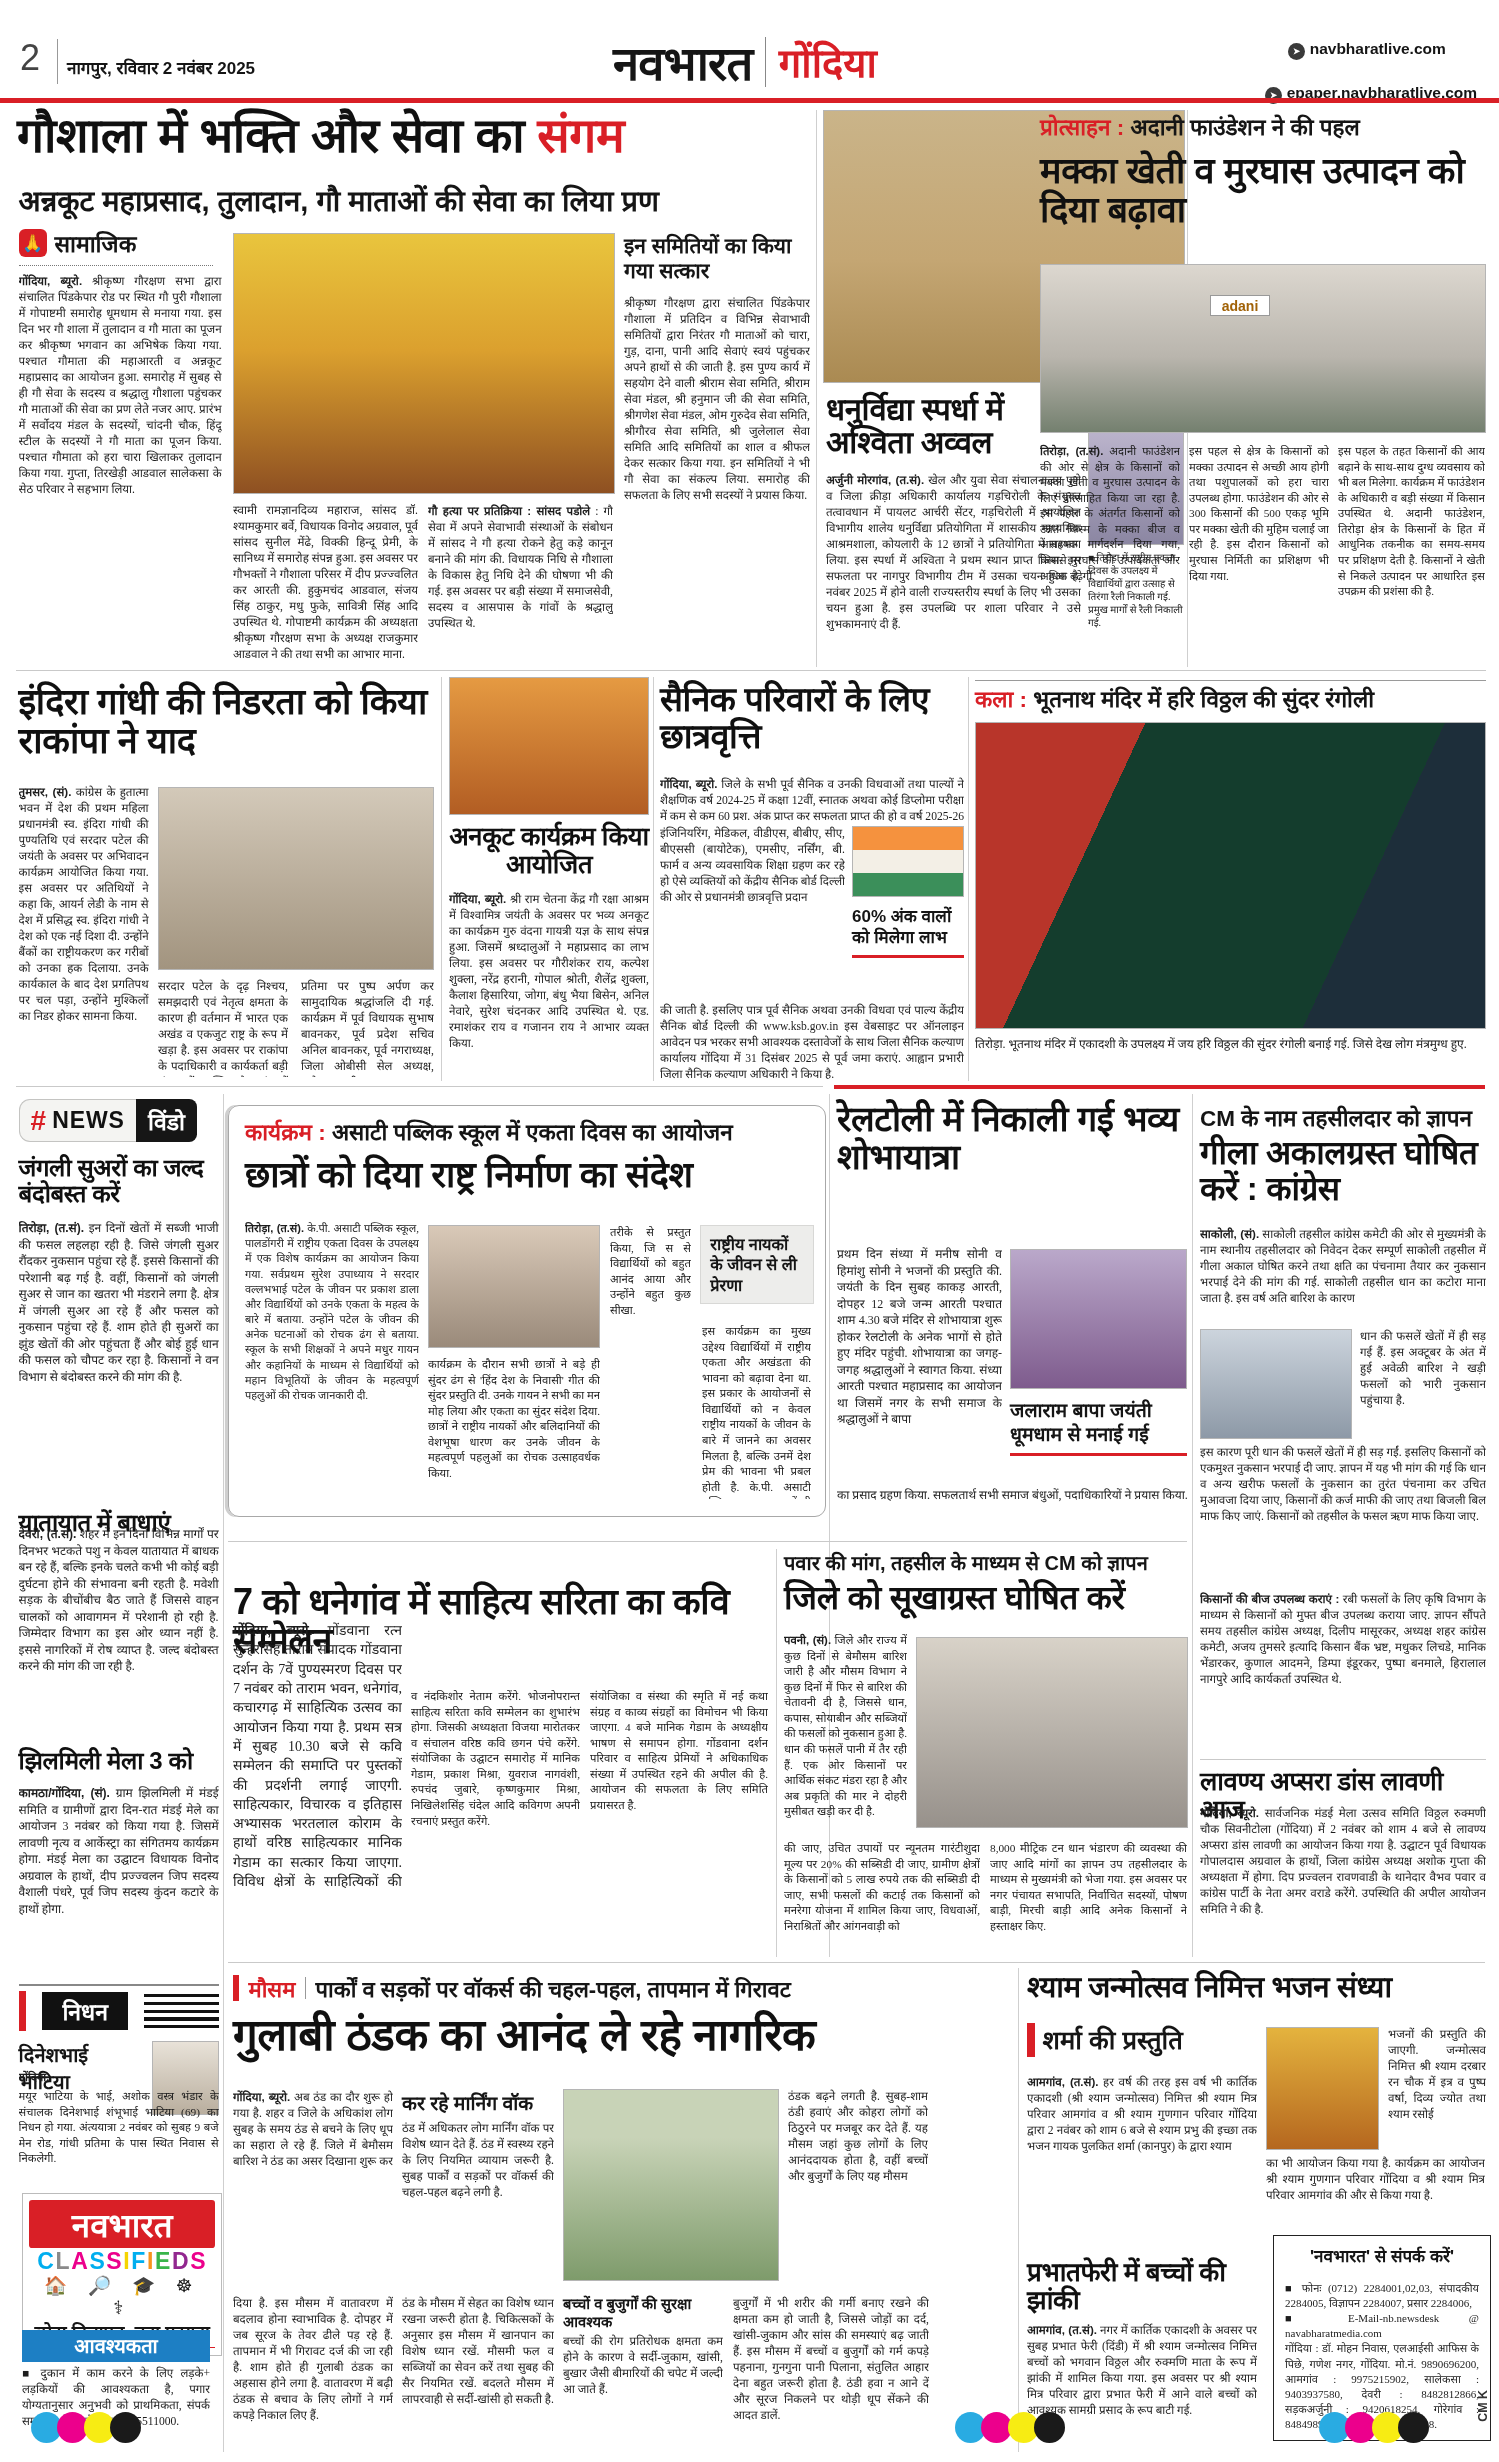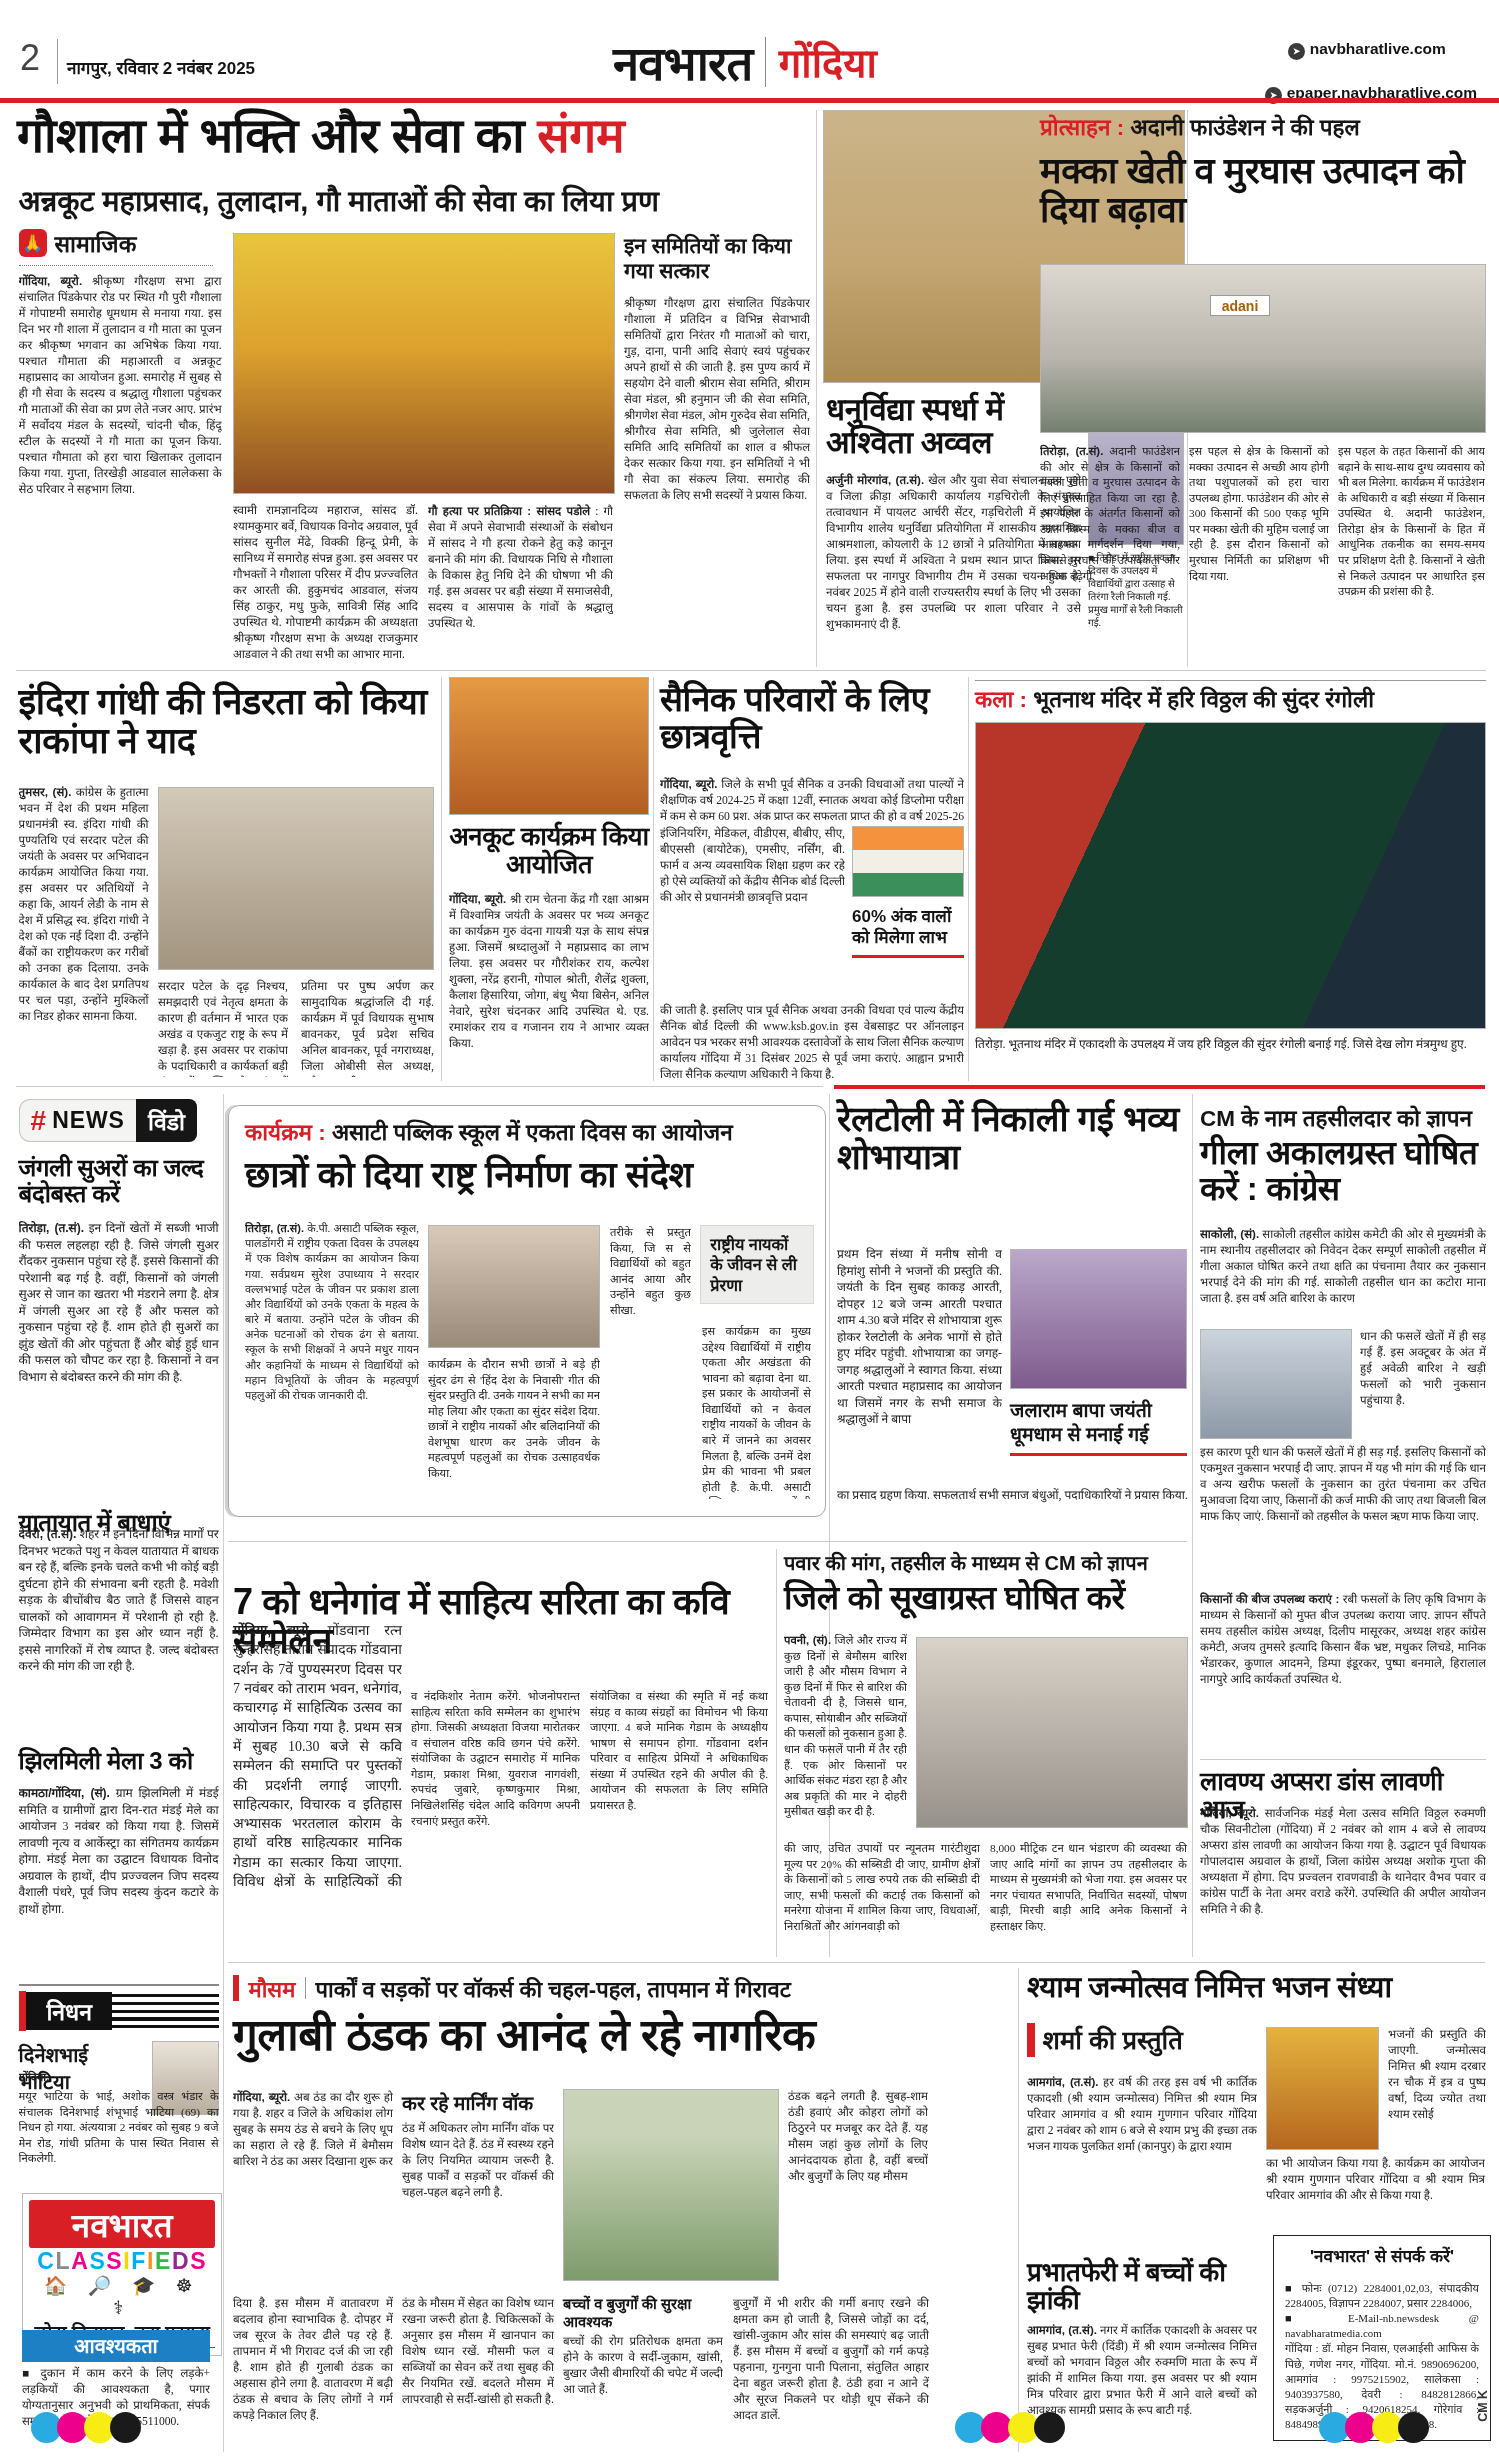--- a/index.html
+++ b/index.html
@@ -296,21 +296,21 @@
   </div>
 
   <div class="abs contact-box" style="left:1273px;top:2235px;width:194px;">
     <div style="font-size:17px;font-weight:800;text-align:center;margin-bottom:14px;">'नवभारत' से संपर्क करें'</div>
     <div class="bt" style="font-size:11px;">■ फोनः (0712) 2284001,02,03, संपादकीय 2284005, विज्ञापन 2284007, प्रसार 2284006,</div>
     <div class="bt" style="font-size:11px;">■ E-Mail-nb.newsdesk @ navabharatmedia.com</div>
     <div class="bt" style="font-size:11px;">गोंदिया : डॉ. मोहन निवास, एलआईसी आफिस के पिछे, गणेश नगर, गोंदिया. मो.नं. 9890696200, आमगांव : 9975215902, सालेकसा : 9403937580, देवरी : 8482812866, सड़कअर्जुनी : 9420618254, गोरेगांव : 8484989965, तिरोडा : 9371988728.</div>
   </div>
 
   <div class="abs divider-h" style="left:18.6px;top:1984px;width:200px;background:#888;height:2.3px;"></div>
-  <div class="abs obit-head" style="left:18.6px;top:1991px;width:200px;">
+  <div class="abs obit-head" style="left:18.6px;top:1991px;width:200px;gap:16px;">
     <span class="obit-red"></span>
     <span class="obit-black">निधन</span>
     <span class="obit-stripes"></span>
   </div>
   <div class="abs" style="left:18.6px;top:2041px;width:124px;font-size:20px;font-weight:800;">दिनेशभाई भाटिया</div>
   <div class="abs ph" style="left:152px;top:2041px;width:67px;height:74px;background:linear-gradient(180deg,#e8e2d8 0%,#b9ae9e 100%);"></div>
   <div class="abs bt" style="left:18.6px;top:2070px;width:127px;height:93px;overflow:hidden;font-size:11.3px;">
     <span class="lead">गोंदिया.</span>
   </div>
   <div class="abs bt" style="left:18.6px;top:2089px;width:200px;height:93px;overflow:hidden;font-size:11.3px;"> मयूर भाटिया के भाई, अशोक वस्त्र भंडार के संचालक दिनेशभाई शंभूभाई भाटिया (69) का निधन हो गया. अंत्ययात्रा 2 नवंबर को सुबह 9 बजे मेन रोड, गांधी प्रतिमा के पास स्थित निवास से निकलेगी.</div>

